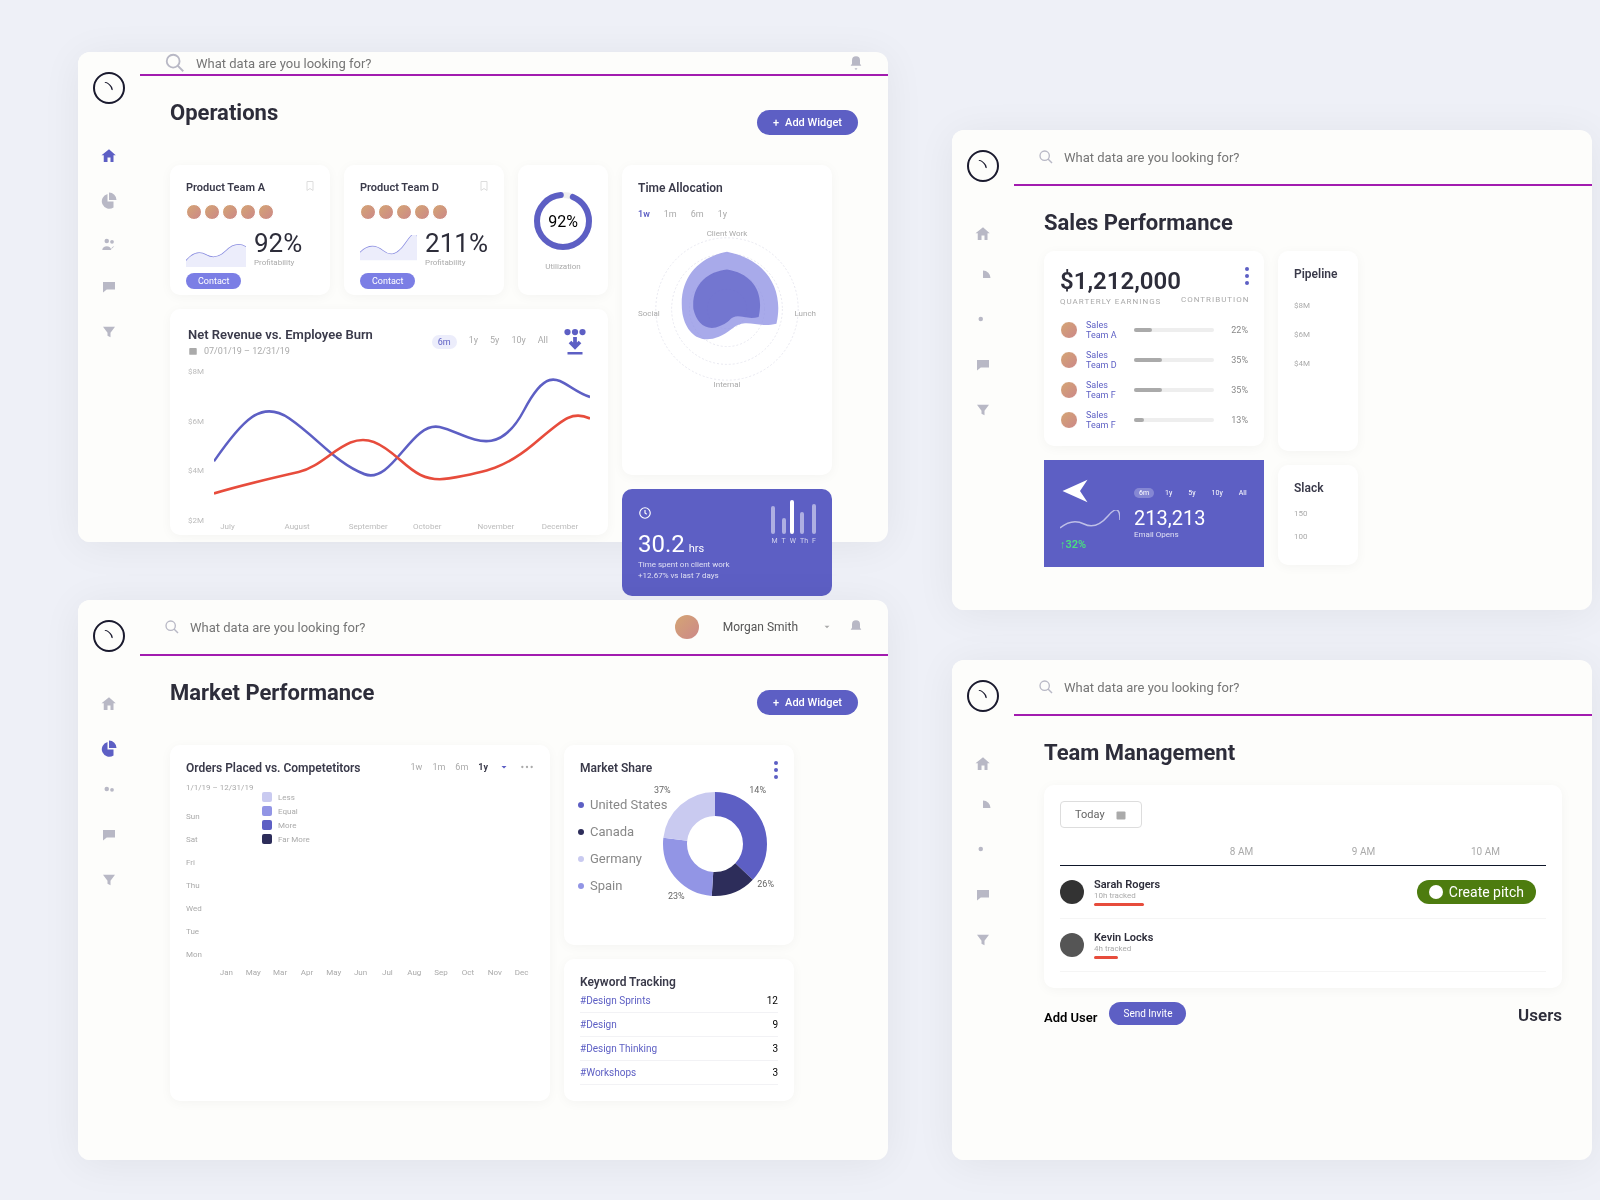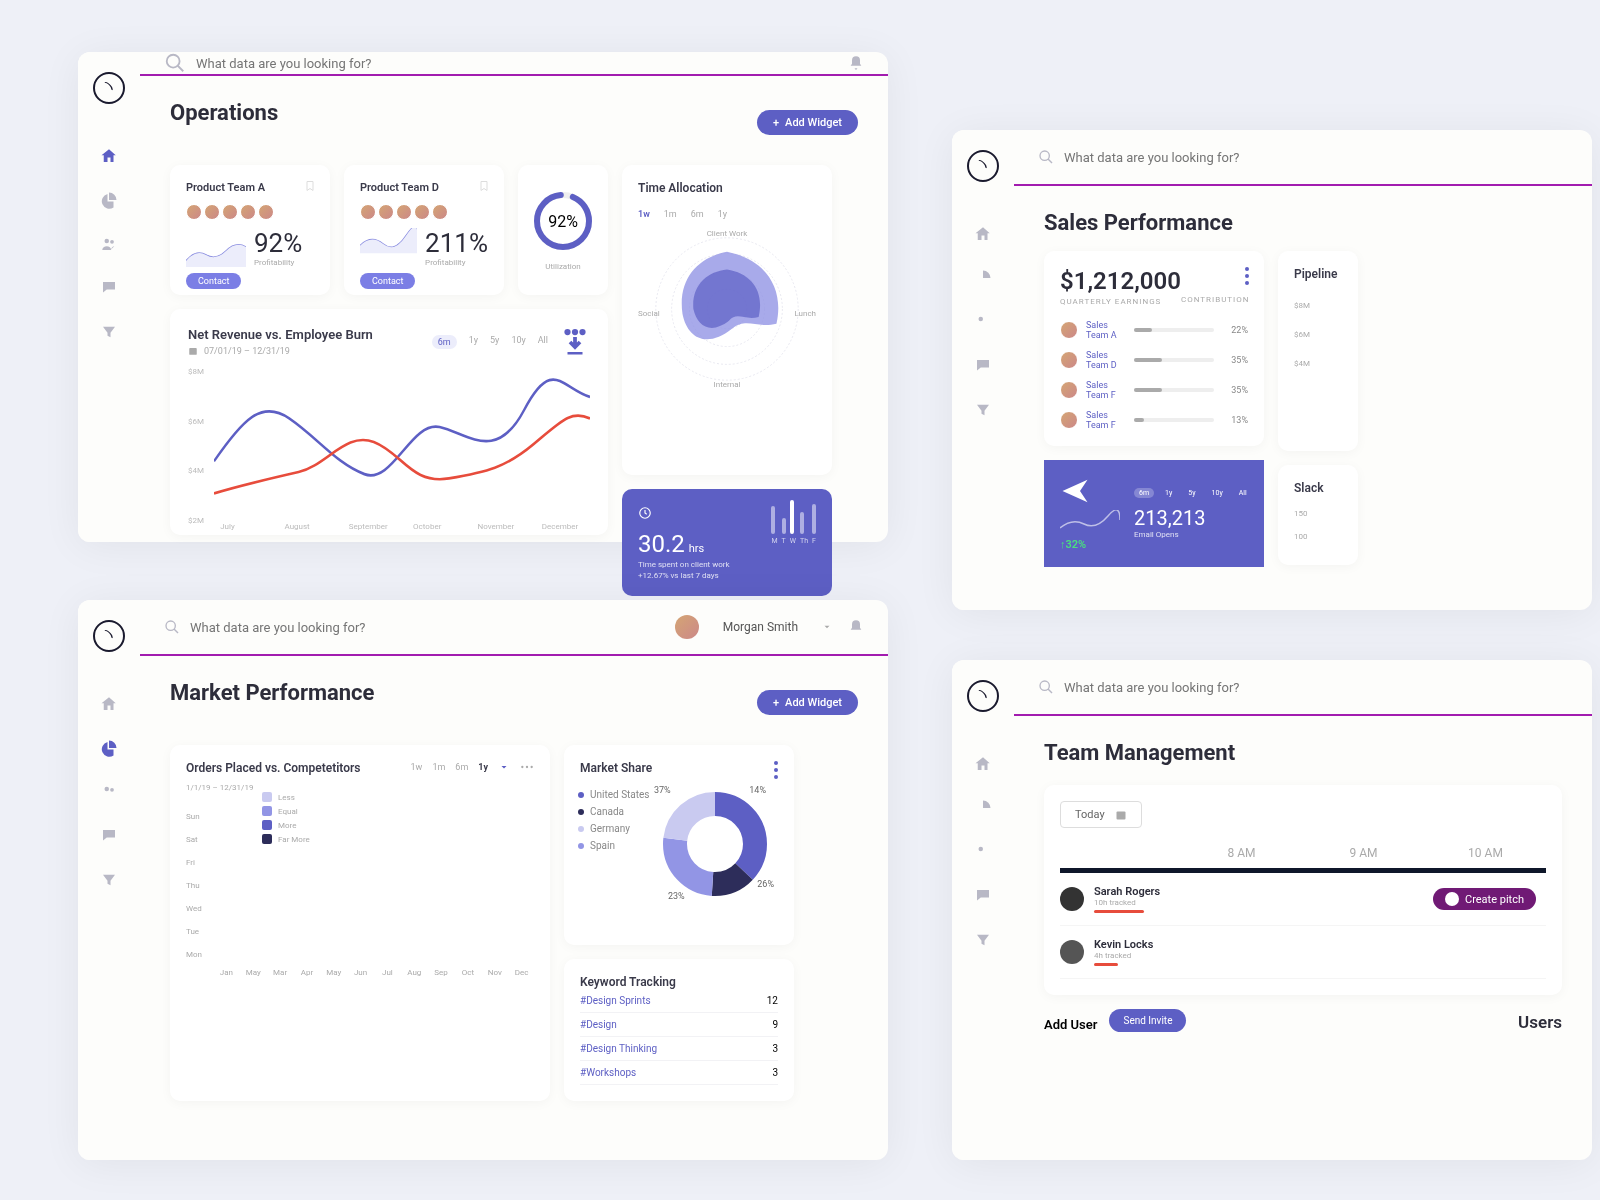--- a/index.html
+++ b/index.html
@@ -68,21 +68,21 @@
 .hday{font-size:8px;color:#aaa;align-self:center}
 .hcell{border-radius:3px}
 .c0{background:#f0f0f5}.c1{background:#c9caf0}.c2{background:#9295e5}.c3{background:#5d5fc4}.c4{background:#2d2d5a}
 .hleg{display:flex;flex-direction:column;gap:4px;font-size:8px;color:#aaa}
 .hleg-item{display:flex;align-items:center;gap:6px}
 .hleg-sw{width:10px;height:10px;border-radius:2px}
 .hmon{font-size:8px;color:#aaa;text-align:center}
 .share-card{width:230px}
 .pie{width:110px;height:110px;position:relative;margin:10px auto}
 .pie-lab{position:absolute;font-size:9px;color:#666}
-.pleg{display:flex;flex-direction:column;gap:6px;font-size:10px;color:#888;position:absolute;left:14px;top:44px}
+.pleg{display:flex;flex-direction:column;gap:12px;font-size:13px;color:#888;position:absolute;left:14px;top:52px}
 .pleg-item{display:flex;align-items:center;gap:6px}
 .pdot{width:6px;height:6px;border-radius:50%}
 .kw-card{width:230px;margin-top:14px}
 .kw-row{display:flex;justify-content:space-between;font-size:10px;padding:6px 0;border-bottom:1px solid #f2f2f5}
 .kw-tag{color:#5d5fc4}
 .user-chip{display:flex;align-items:center;gap:24px;font-size:12px;color:#555}
 .uav{width:24px;height:24px;border-radius:50%;background:linear-gradient(135deg,#d4a574,#c88)}
 
 
 .earn-card{width:220px}
@@ -102,28 +102,28 @@
 .etabs{display:flex;gap:6px;font-size:7px}
 .etabs span{padding:1px 5px;border-radius:6px}
 .etabs .on{background:rgba(255,255,255,.25)}
 .ebig{font-size:20px;font-weight:400}
 .esub{font-size:8px;opacity:.8}
 .slack-card{width:80px;overflow:hidden;margin-top:14px}
 
 
 .tm-card{width:100%}
 .today-btn{border:1px solid #ddd;background:#fff;padding:6px 14px;border-radius:4px;font-size:11px;color:#666;display:flex;align-items:center;gap:10px}
-.thead{display:flex;gap:1px;border-bottom:5px solid #0f172a;padding:8px 0;font-size:12px;color:#aaa}
+.thead{display:flex;gap:1px;border-bottom:1px solid #0f172a;padding:8px 0;font-size:10px;color:#aaa}
 .thead div{flex:1;text-align:center}
 .tmrow{display:flex;align-items:center;padding:12px 0;border-bottom:1px solid #f5f5f5;position:relative}
 .tmav{width:24px;height:24px;border-radius:50%;background:#333;margin-right:10px}
 .tmname{font-size:11px;font-weight:600;color:#2d2d3a}
 .tmhrs{font-size:8px;color:#aaa}
 .tmbar{height:3px;background:#e74c3c;border-radius:2px;margin-top:3px}
-.pitch{background:#701a75;color:#fff;border-radius:14px;padding:4px 12px;font-size:11px;position:absolute;right:10px;display:flex;align-items:center;gap:6px}
+.pitch{background:#4d7c0f;color:#fff;border-radius:14px;padding:4px 12px;font-size:14px;position:absolute;right:10px;display:flex;align-items:center;gap:6px}
 .pitch-av{width:14px;height:14px;border-radius:50%;background:#fff}
 .au-row{display:flex;align-items:flex-end;gap:12px;margin-top:14px}
 .au-title{font-size:13px;font-weight:600}
 .invite{background:#5d5fc4;color:#fff;border:none;border-radius:14px;padding:6px 14px;font-size:10px}
 .users-lab{font-size:17px;font-weight:600;color:#2d2d3a}
 .dotsv{display:flex;flex-direction:column;gap:3px}
 .dotsv span{width:4px;height:4px;border-radius:50%;background:#5d5fc4}
 </style>
 </head>
 <body>
@@ -220,21 +220,21 @@
                   <path d="M6 3h12v18l-6-4-6 4z"></path>
                 </svg>
               <div class="tc-title">Product Team D</div>
               <div class="avatars">
                   <div class="av"></div>
                   <div class="av"></div>
                   <div class="av"></div>
                   <div class="av"></div>
                   <div class="av"></div>
                 </div>
-              <div style="display:flex;align-items:flex-start;gap:8px">
+              <div style="display:flex;align-items:center;gap:8px">
                 <svg class="spark" viewBox="0 0 60 26">
                     <path d="M0 18 Q12 6 24 16 T48 8 T60 4" fill="none" stroke="#8a8de0" stroke-width="1.5"></path>
                     <path d="M0 18 Q12 6 24 16 T48 8 T60 4 V26 H0z" fill="#ecedfb"></path>
                   </svg>
                 <div>
                     <div class="big">211%</div>
                     <div class="sub">Profitability</div>
                   </div>
               </div>
               <div class="badge">Contact</div>

